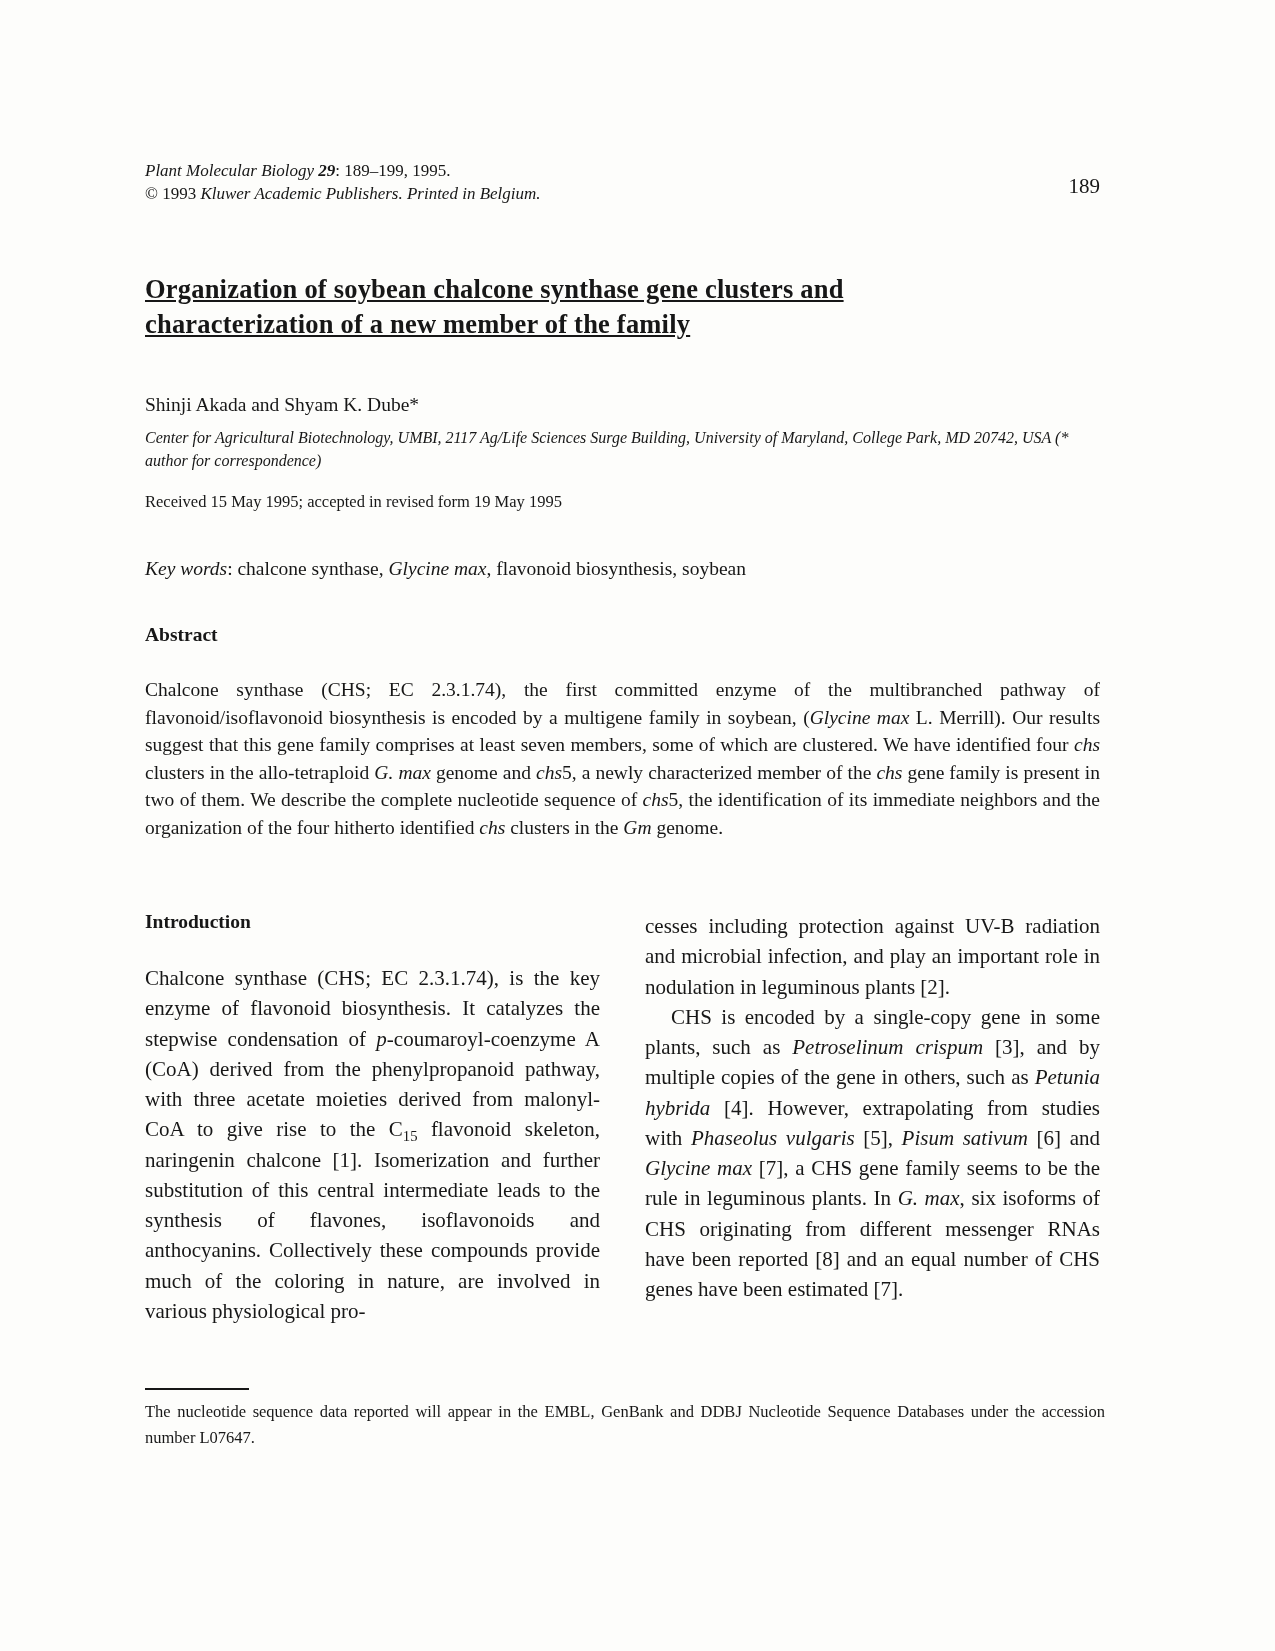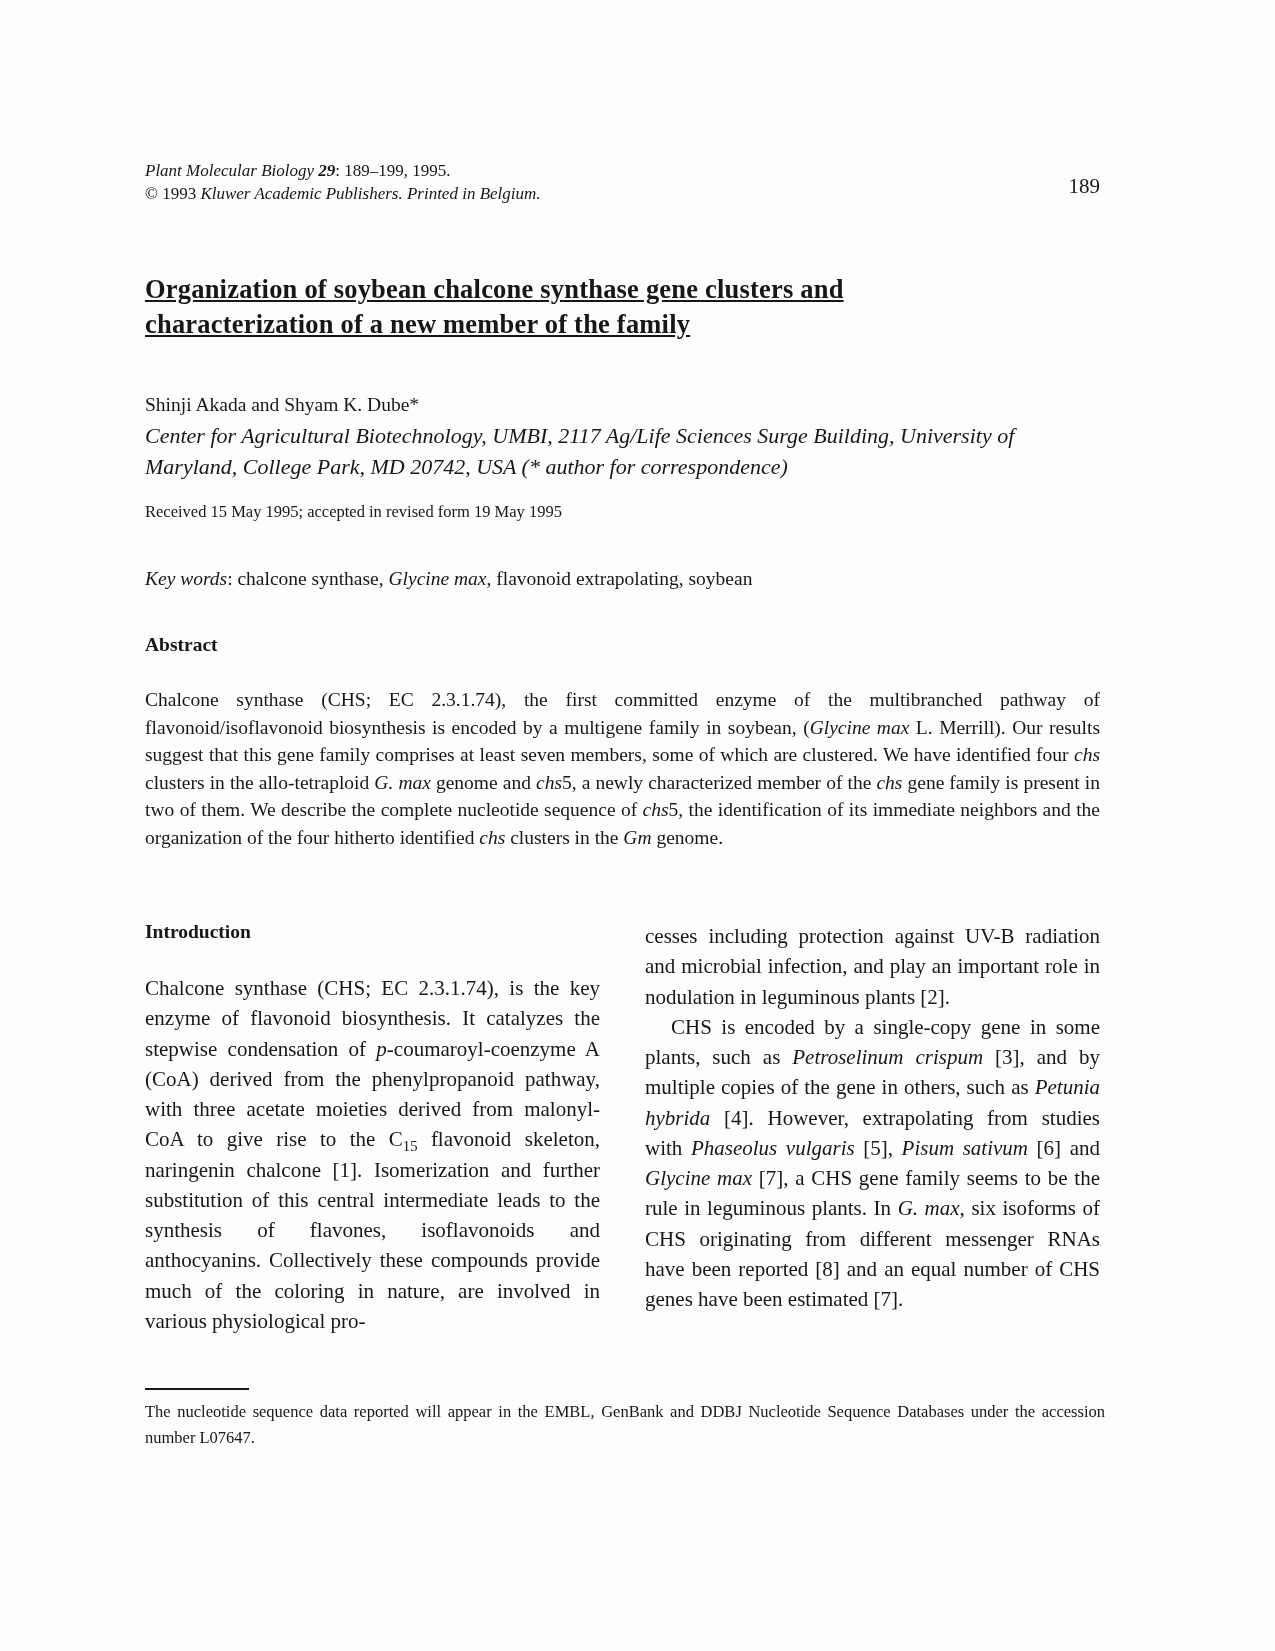--- a/index.html
+++ b/index.html
@@ -34,21 +34,21 @@
     margin-top:66px;
     font-size:26.5px;
     font-weight:bold;
     line-height:1.32;
     max-width:845px;
     letter-spacing:0.2px;
     text-decoration:underline;
   }
   
   .authors{margin-top:52px;font-size:19.5px;}
-  .affiliation{margin-top:4px;font-size:22px;font-style:italic;line-height:1.42;max-width:940px;}
+  .affiliation{margin-top:11px;font-size:16px;font-style:italic;line-height:1.42;max-width:940px;}
   .received{margin-top:20px;font-size:16.5px;}
   
   .keywords{margin-top:46px;font-size:19.5px;}
   
   .abstract-heading{margin-top:44px;font-size:19.5px;font-weight:bold;}
   .abstract-body{
     margin-top:30px;
     font-size:19.5px;
     line-height:1.41;
     text-align:justify;
@@ -101,21 +101,21 @@
       </div>
       <div class="page-number">189</div>
     </div>
 
     <h1 class="paper-title">Organization of soybean chalcone synthase gene clusters and characterization of a new member of the family</h1>
 
     <div class="authors">Shinji Akada and Shyam K. Dube*</div>
     <div class="affiliation">Center for Agricultural Biotechnology, UMBI, 2117 Ag/Life Sciences Surge Building, University of Maryland, College Park, MD 20742, USA (* author for correspondence)</div>
     <div class="received">Received 15 May 1995; accepted in revised form 19 May 1995</div>
 
-    <div class="keywords"><span style="font-style: italic; margin-top: 40px;">Key words</span><span>: chalcone synthase, </span><span style="font-style: italic;">Glycine max</span><span>, flavonoid extrapolating, soybean</span></div>
+    <div class="keywords"><span style="font-style: italic; margin-top: 40px;">Key words</span><span>: chalcone synthase, </span><span style="font-style: italic;">Glycine max</span><span>, flavonoid biosynthesis, soybean</span></div>
 
     <div class="abstract-heading">Abstract</div>
     <p class="abstract-body"><span>Chalcone synthase (CHS; EC 2.3.1.74), the first committed enzyme of the multibranched pathway of flavonoid/isoflavonoid biosynthesis is encoded by a multigene family in soybean, (</span><span style="font-style: italic;">Glycine max</span><span> L. Merrill). Our results suggest that this gene family comprises at least seven members, some of which are clustered. We have identified four </span><span style="font-style: italic;">chs</span><span> clusters in the allo-tetraploid </span><span style="font-style: italic;">G. max</span><span> genome and </span><span style="font-style: italic;">chs</span><span>5, a newly characterized member of the </span><span style="font-style: italic;">chs</span><span> gene family is present in two of them. We describe the complete nucleotide sequence of </span><span style="font-style: italic;">chs</span><span>5, the identification of its immediate neighbors and the organization of the four hitherto identified </span><span style="font-style: italic;">chs</span><span> clusters in the </span><span style="font-style: italic;">Gm</span><span> genome.</span></p>
 
     <div class="columns">
       <div class="col col-left">
         <div class="section-heading">Introduction</div>
         <p class="body-par"><span>Chalcone synthase (CHS; EC 2.3.1.74), is the key enzyme of flavonoid biosynthesis. It catalyzes the stepwise condensation of </span><span style="font-style: italic;">p</span><span>-coumaroyl-coenzyme A (CoA) derived from the phenylpropanoid pathway, with three acetate moieties derived from malonyl-CoA to give rise to the C</span><sub>15</sub><span> flavonoid skeleton, naringenin chalcone [1]. Isomerization and further substitution of this central intermediate leads to the synthesis of flavones, isoflavonoids and anthocyanins. Collectively these compounds provide much of the coloring in nature, are involved in various physiological pro-</span></p>
       </div>
       <div class="col col-right">

